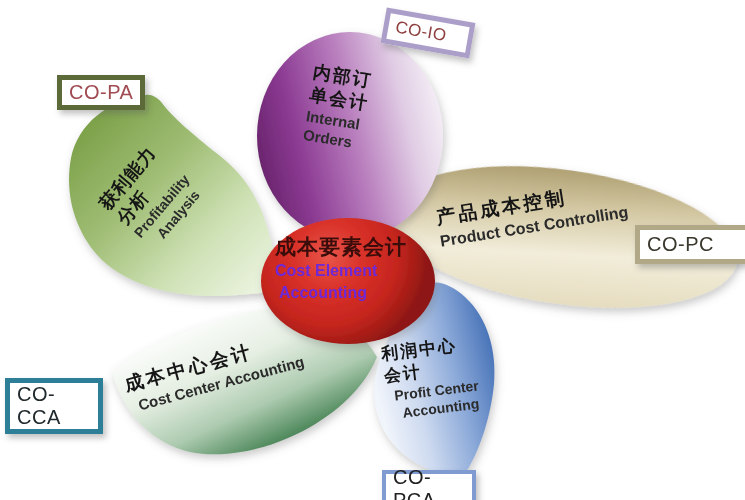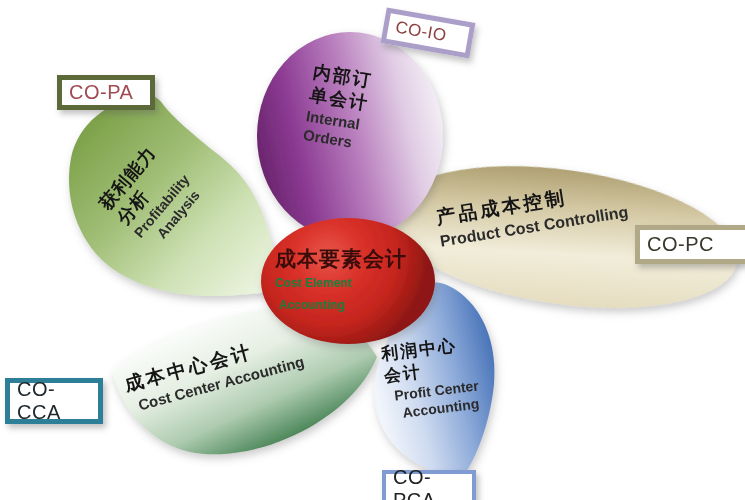--- a/index.html
+++ b/index.html
@@ -31,37 +31,37 @@
   .lbl-cca{left:214px;top:372px;transform:translate(-50%,-50%) rotate(-15deg);}
   .lbl-cca .zh{font-size:19px;line-height:26px;letter-spacing:3px;}
   .lbl-cca .en{font-size:15px;line-height:20px;margin-left:8px;}
 
   .lbl-pca{left:431px;top:378px;transform:translate(-50%,-50%) rotate(-7deg);}
   .lbl-pca .zh{font-size:17px;line-height:22px;letter-spacing:2px;}
   .lbl-pca .en{font-size:14px;line-height:18px;}
   .lbl-pca .en.indent1{margin-left:8px;}
   .lbl-pca .en.indent2{margin-left:14px;}
 
-  .lbl-center{left:341px;top:280px;transform:translate(-50%,-50%);}
+  .lbl-center{left:341px;top:268px;transform:translate(-50%,-50%);}
   .lbl-center .zh{font-size:21px;line-height:27px;letter-spacing:1px;color:#3a0c0a;font-weight:700;}
-  .lbl-center .en{font-size:12px;line-height:22px;color:#15803d;font-weight:700;}
+  .lbl-center .en{font-size:16px;line-height:22px;color:#6d28d9;font-weight:700;}
   .lbl-center .en.indent{margin-left:4px;}
 
   
   .tag{
     position:absolute;box-sizing:border-box;background:#ffffff;
     display:flex;align-items:center;padding-left:7px;
     box-shadow:3px 4px 6px rgba(95,95,95,.38);
     font-size:20px;letter-spacing:.5px;
   }
-  .tag-co-pa {left:57px;  top:75px;  width:98px;  height:35px; border:5px solid #5b6a38; color:#a04a52;}
+  .tag-co-pa {left:57px;  top:75px;  width:88px;  height:35px; border:5px solid #5b6a38; color:#a04a52;}
   .tag-co-io {left:383px; top:15px;  width:90px;  height:36px; border:5px solid #ab9ec8; color:#8e4040;
               transform:rotate(10deg);font-size:17px;}
   .tag-co-pc {left:635px; top:225px; width:126px; height:39px; border:5px solid #b1a887; color:#3a372c;}
-  .tag-co-cca{left:5px;   top:378px; width:98px;  height:46px; border:5px solid #2d7f98; color:#20292d;}
+  .tag-co-cca{left:5px;   top:378px; width:98px;  height:56px; border:5px solid #2d7f98; color:#20292d;}
   .tag-co-pca{left:382px; top:470px; width:94px;  height:38px; border:4px solid #7f9bd1; color:#222222;}
 </style>
 </head>
 <body>
 
 <div class="stage">
 
   <svg class="petals" width="745" height="500" viewBox="0 0 745 500">
     <defs>
       <filter id="petalShadow" x="-20%" y="-20%" width="140%" height="140%">

